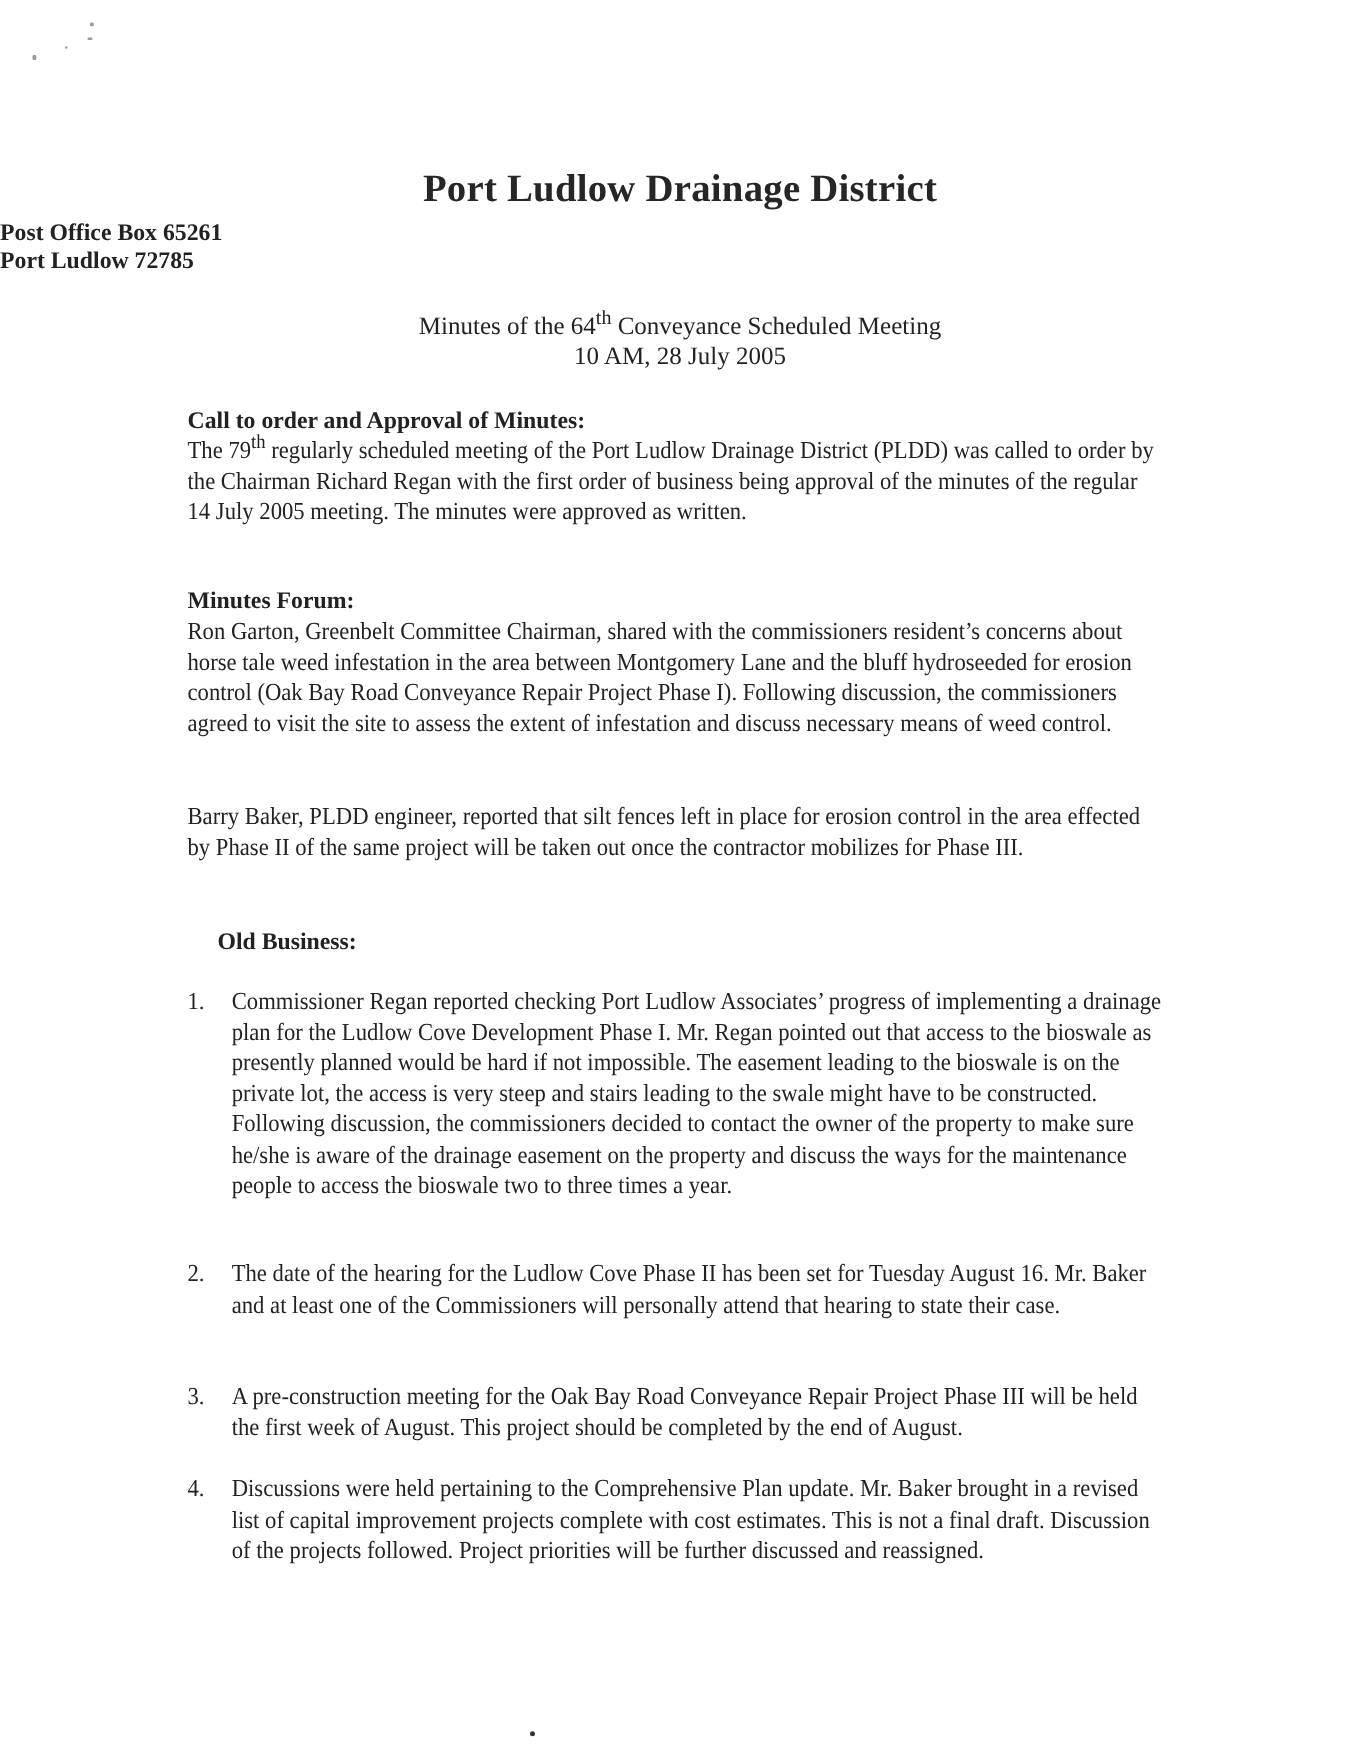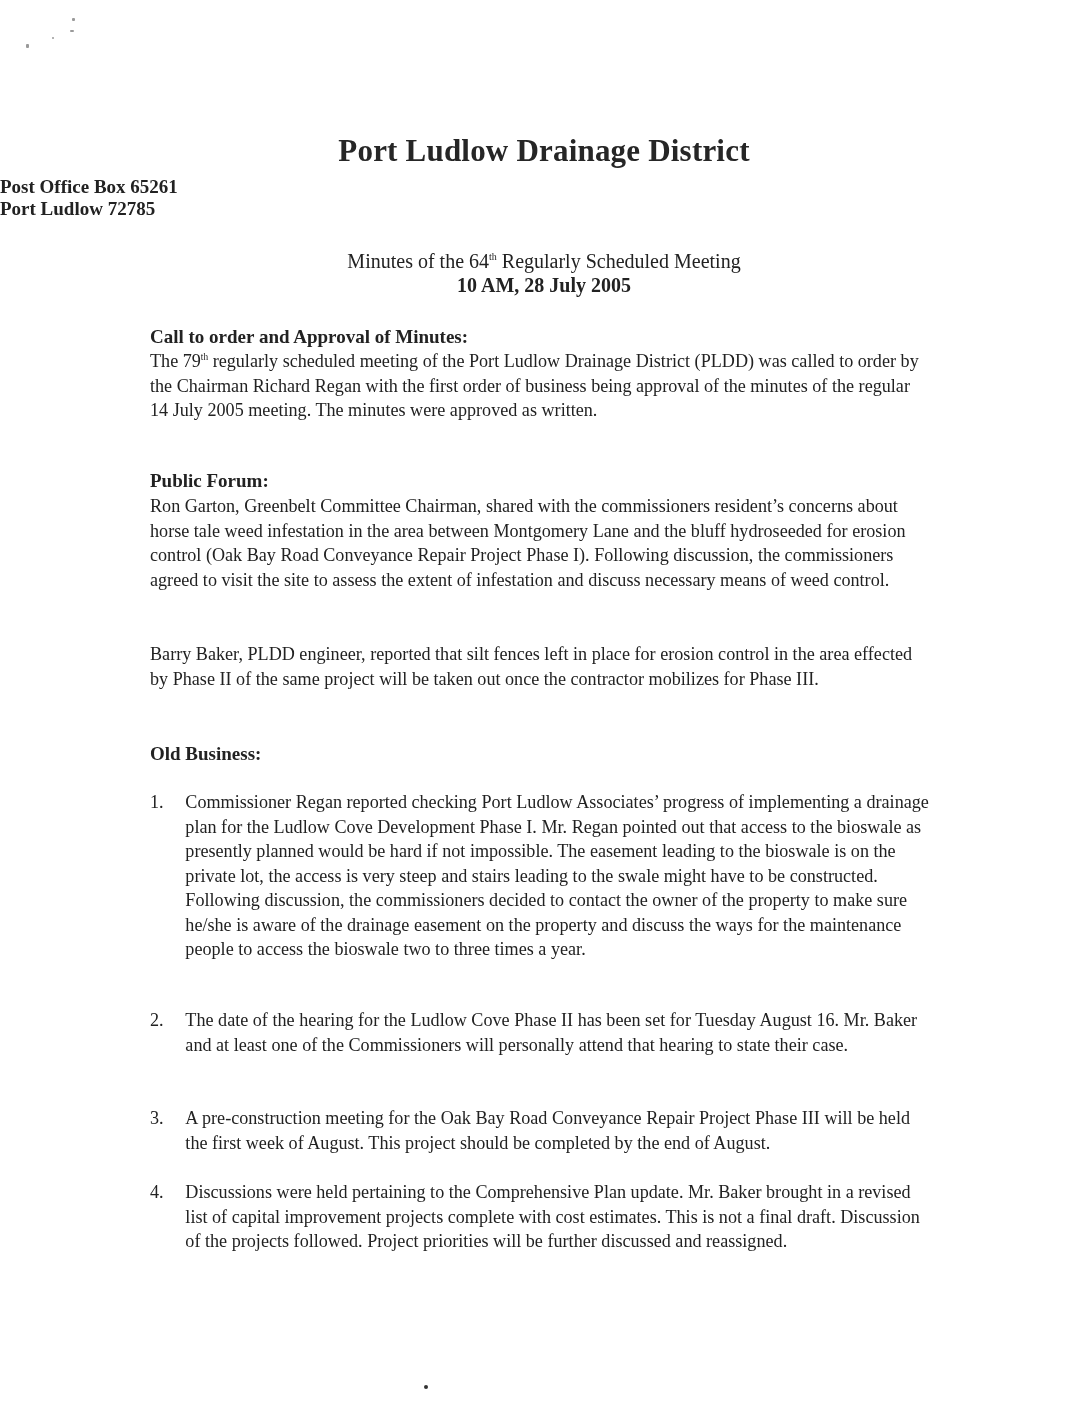--- a/index.html
+++ b/index.html
@@ -16,21 +16,21 @@
     letter-spacing: 0.2px;
   }
   .addr {
     position: absolute; left: 0; width: 1088px; text-align: left;
     font-weight: bold; font-size: 19px; color: #222;
   }
   .sub {
     position: absolute; left: 0; width: 1088px; text-align: center;
     font-size: 20px; color: #222;
   }
-  sup { font-size: 10px; vertical-align: super; line-height: 0; }
+  sup { font-size: 16px; vertical-align: super; line-height: 0; }
   .heading {
     position: absolute; left: 150px; font-weight: bold; font-size: 19px; color: #222;
   }
   .para {
     position: absolute; left: 150px; width: 780px;
     font-size: 19.5px; line-height: 24.5px; color: #222;
     transform: scaleX(0.93); transform-origin: left top;
     width: 835px;
   }
   .item {
@@ -49,31 +49,31 @@
 
   <div class="speck" style="left:72px;top:18px;width:3px;height:3px;"></div>
   <div class="speck" style="left:70px;top:30px;width:4px;height:2px;"></div>
   <div class="speck" style="left:52px;top:37px;width:2px;height:2px;"></div>
   <div class="speck" style="left:26px;top:44px;width:3px;height:4px;"></div>
 
   <div class="title">Port Ludlow Drainage District</div>
   <div class="addr" style="top:176px;">Post Office Box 65261</div>
   <div class="addr" style="top:198px;">Port Ludlow 72785</div>
 
-  <div class="sub" style="top:250px;"><span>Minutes of the 64</span><sup>th</sup><span> Regularly Scheduled Meeting</span></div>
-  <div class="sub" style="top:274px;font-weight:bold;">10 AM, 28 July 2005</div>
+  <div class="sub" style="top:250px;"><span>Minutes of the 64</span><sup>th</sup><span> Conveyance Scheduled Meeting</span></div>
+  <div class="sub" style="top:274px;">10 AM, 28 July 2005</div>
 
   <div class="heading" style="top:326px;">Call to order and Approval of Minutes:</div>
   <div class="para" style="top:349px;"><span>The 79</span><sup>th</sup><span> regularly scheduled meeting of the Port Ludlow Drainage District (PLDD) was called to order by the Chairman Richard Regan with the first order of business being approval of the minutes of the regular 14 July 2005 meeting.  The minutes were approved as written.</span></div>
 
-  <div class="heading" style="top:470px;">Public Forum:</div>
+  <div class="heading" style="top:470px;">Minutes Forum:</div>
   <div class="para" style="top:494px;">Ron Garton, Greenbelt Committee Chairman, shared with the commissioners resident’s concerns about horse tale weed infestation in the area between Montgomery Lane and the bluff hydroseeded for erosion control (Oak Bay Road Conveyance Repair Project Phase I). Following discussion, the commissioners agreed to visit the site to assess the extent of infestation and discuss necessary means of weed control.</div>
   <div class="para" style="top:642px;">Barry Baker, PLDD engineer, reported that silt fences left in place for erosion control in the area effected by Phase II of the same project will be taken out once the contractor mobilizes for Phase III.</div>
 
-  <div class="heading" style="top:743px;">Old Business:</div>
+  <div class="heading" style="top:743px;margin-left:24px;">Old Business:</div>
 
   <div class="item" style="top:790px;">
     <span class="num">1.</span>
     <span class="txt">Commissioner Regan reported checking Port Ludlow Associates’ progress of implementing a drainage plan for the Ludlow Cove Development Phase I.  Mr. Regan pointed out that access to the bioswale as presently planned would be hard if not impossible.  The easement leading to the bioswale is on the private lot, the access is very steep and stairs leading to the swale might have to be constructed.  Following discussion, the commissioners decided to contact the owner of the property to make sure he/she is aware of the drainage easement on the property and discuss the ways for the maintenance people to access the bioswale two to three times a year.</span>
   </div>
   <div class="item" style="top:1008px;">
     <span class="num">2.</span>
     <span class="txt">The date of the hearing for the Ludlow Cove Phase II has been set for Tuesday August 16.  Mr. Baker and at least one of the Commissioners will personally attend that hearing to state their case.</span>
   </div>
   <div class="item" style="top:1106px;">

